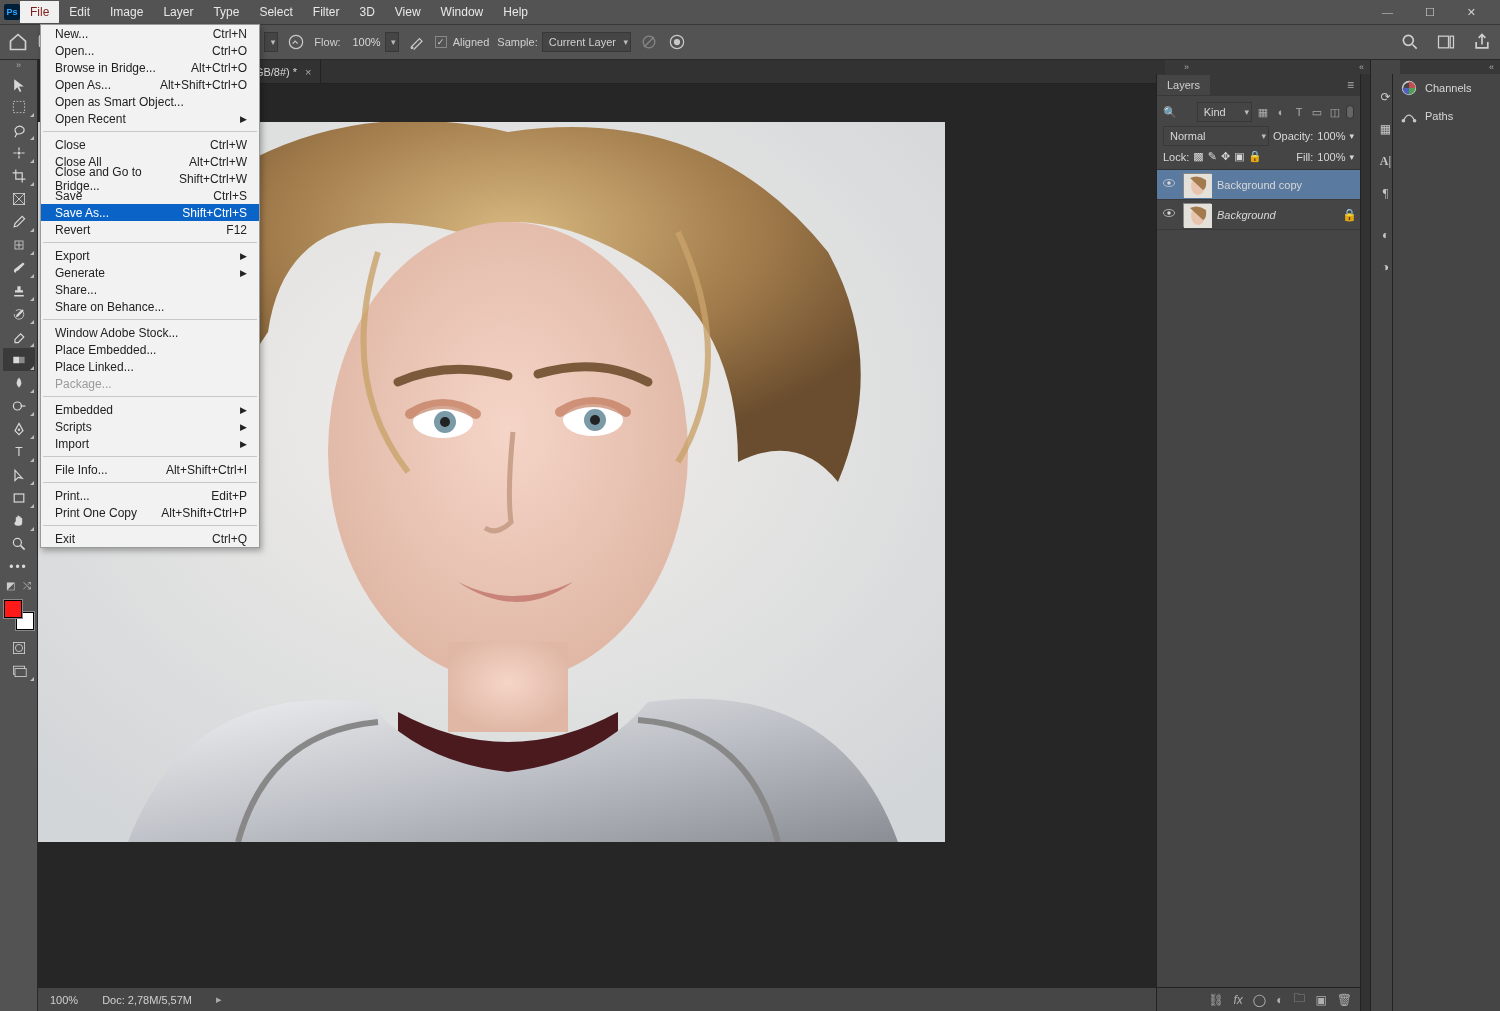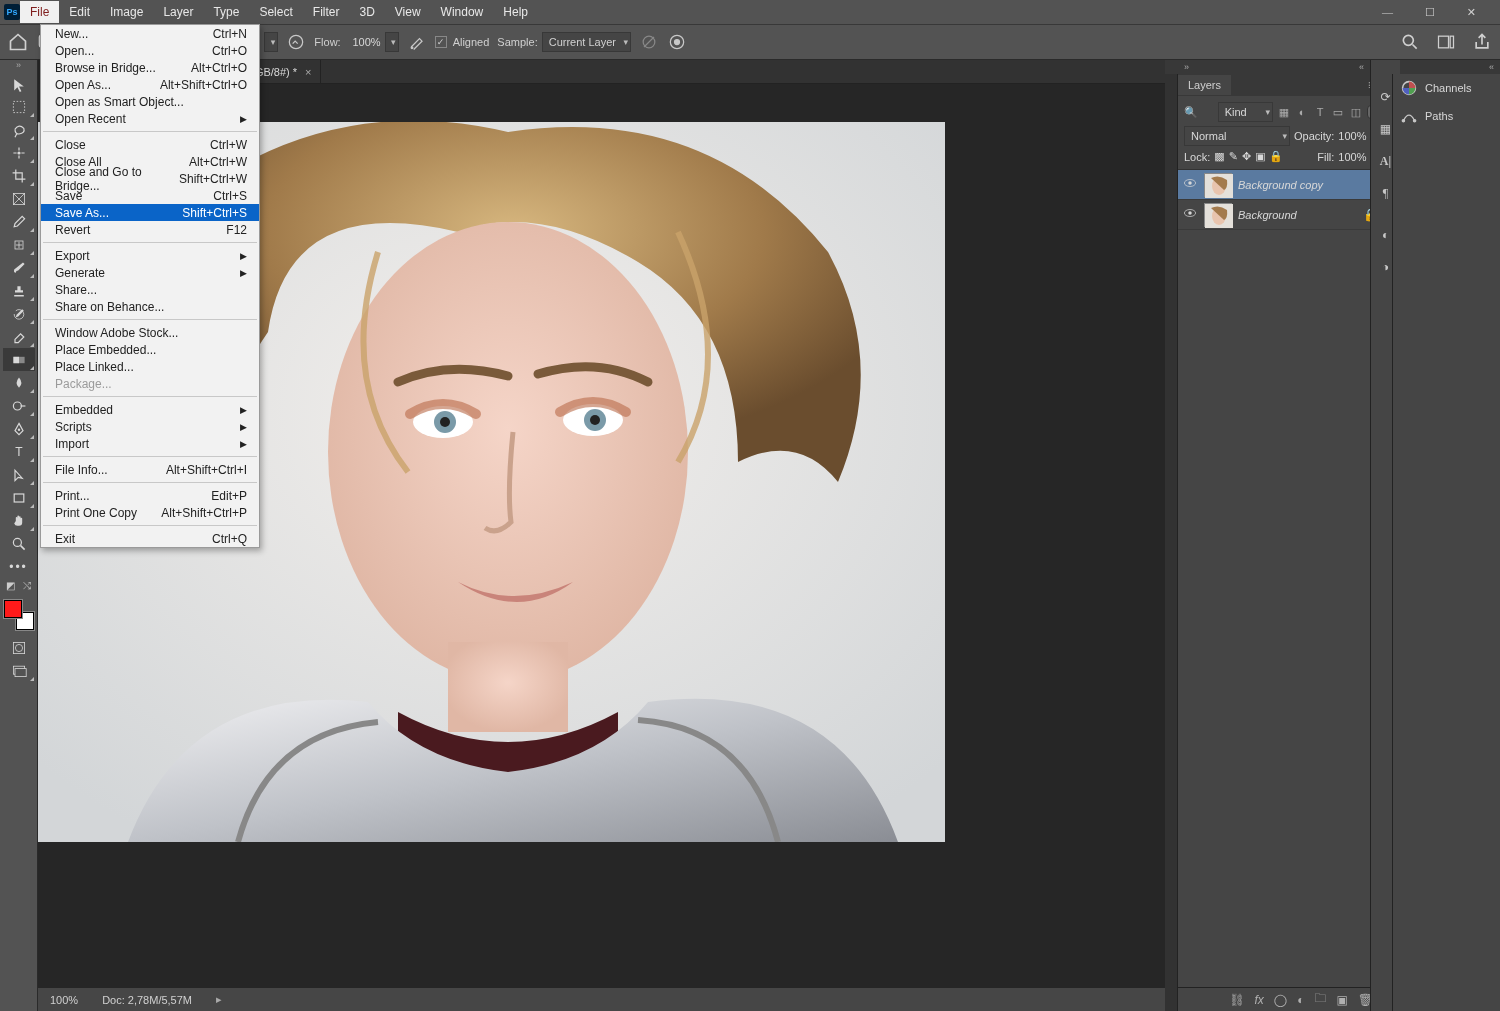--- a/index.html
+++ b/index.html
@@ -42,35 +42,35 @@
   .doc-tab{height:24px;display:flex;align-items:center;padding:0 8px;gap:8px;font-size:11px;color:#d8d8d8;border-right:1px solid #222;}
   .doc-tab.active{background:#252525;}
   .doc-tab .x{color:#aaa;}
   
   .canvas-area{position:absolute;left:38px;top:84px;right:335px;bottom:23px;background:#262626;overflow:hidden;}
   .canvas-inner{position:absolute;left:0;top:38px;width:907px;height:720px;background:#ddd;}
   .canvas-inner svg{width:100%;height:100%;}
   
   .statusbar{position:absolute;left:38px;right:335px;bottom:0;height:23px;background:#464646;display:flex;align-items:center;padding:0 12px;gap:24px;font-size:11px;color:#d0d0d0;}
   
-  .dock-left{position:absolute;top:60px;right:118px;width:205px;bottom:0;background:#454545;border-left:1px solid #222;border-right:1px solid #222;display:flex;flex-direction:column;}
+  .dock-left{position:absolute;top:60px;right:139px;width:205px;bottom:0;background:#454545;border-left:1px solid #222;border-right:1px solid #222;display:flex;flex-direction:column;}
   .panel-tabs{height:22px;background:#383838;display:flex;align-items:center;}
   .panel-tab{padding:4px 10px;font-size:11px;color:#d0d0d0;background:#454545;}
   .panel-menu{margin-left:auto;padding:0 6px;color:#aaa;}
   .layer-controls{display:flex;flex-direction:column;gap:4px;padding:6px;border-bottom:1px solid #333;}
   .lc-row{display:flex;align-items:center;gap:4px;font-size:11px;}
   .lc-row .dropdown{flex:1;}
   .filter-icons{display:flex;gap:4px;align-items:center;}
   .filter-icons>span{width:14px;height:14px;display:flex;align-items:center;justify-content:center;color:#aaa;font-size:11px;}
   .layer-list{flex:0 0 auto;}
   .layer-row{height:30px;display:flex;align-items:center;gap:6px;padding:0 4px;border-bottom:1px solid #3a3a3a;}
   .layer-row.active{background:#5a7aa0;}
   .eye{width:16px;text-align:center;}
   .thumb{width:28px;height:24px;background:#dec7b8;border:1px solid #888;display:inline-block;}
-  .layer-name{font-size:11px;flex:1;font-style:italic;}
+  .layer-name{font-size:11px;flex:1;}
   .lock-icon{width:14px;color:#bbb;}
   .layer-footer{height:24px;display:flex;align-items:center;justify-content:flex-end;gap:10px;padding:0 8px;border-top:1px solid #222;margin-top:auto;font-size:12px;color:#b0b0b0;}
   
   .dock-strip{position:absolute;top:60px;right:100px;width:30px;bottom:0;background:#454545;border-left:1px solid #222;display:flex;flex-direction:column;align-items:center;gap:14px;padding-top:28px;}
   .dock-strip span{width:18px;height:18px;display:flex;align-items:center;justify-content:center;color:#c8c8c8;font-family:"Segoe UI Symbol";}
   
   .dock-right{position:absolute;top:60px;right:0;width:108px;bottom:0;background:#454545;border-left:1px solid #222;}
   .mini-panel{display:flex;align-items:center;gap:8px;padding:6px 8px;font-size:11px;color:#d8d8d8;}
   .mini-panel-icon{width:16px;height:16px;display:flex;align-items:center;justify-content:center;color:#c0c0c0;}
   .collapse-arrows{position:absolute;top:60px;height:14px;display:flex;align-items:center;justify-content:flex-end;padding:0 6px;font-size:9px;color:#aaa;background:#383838;}

